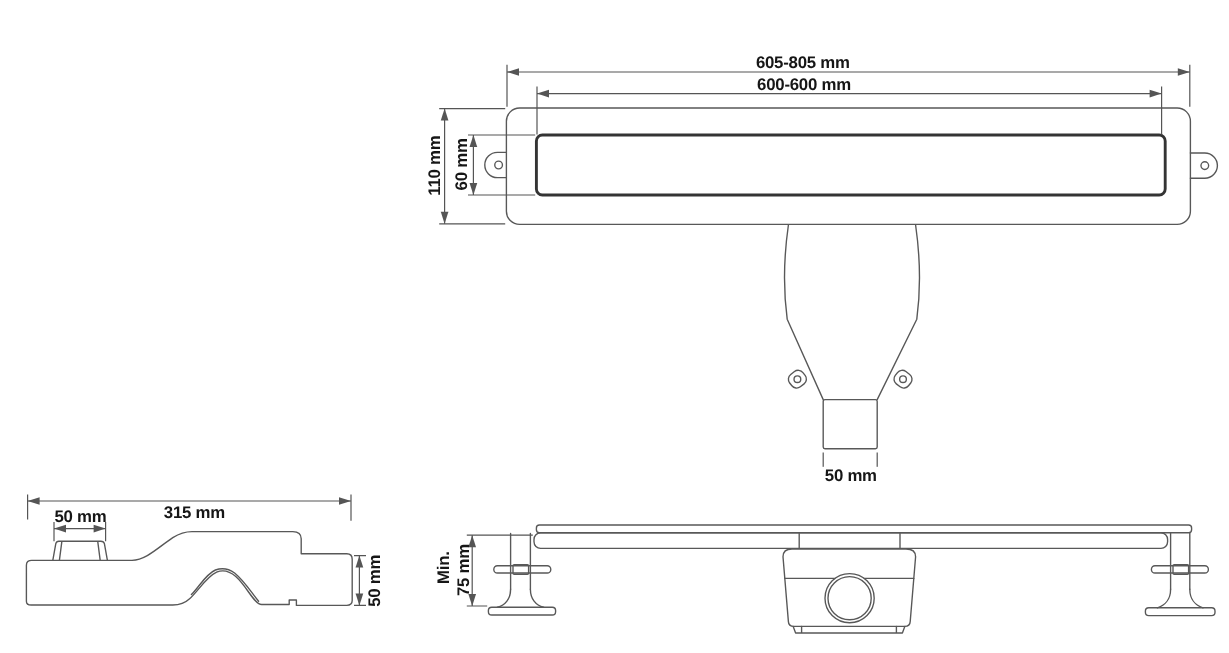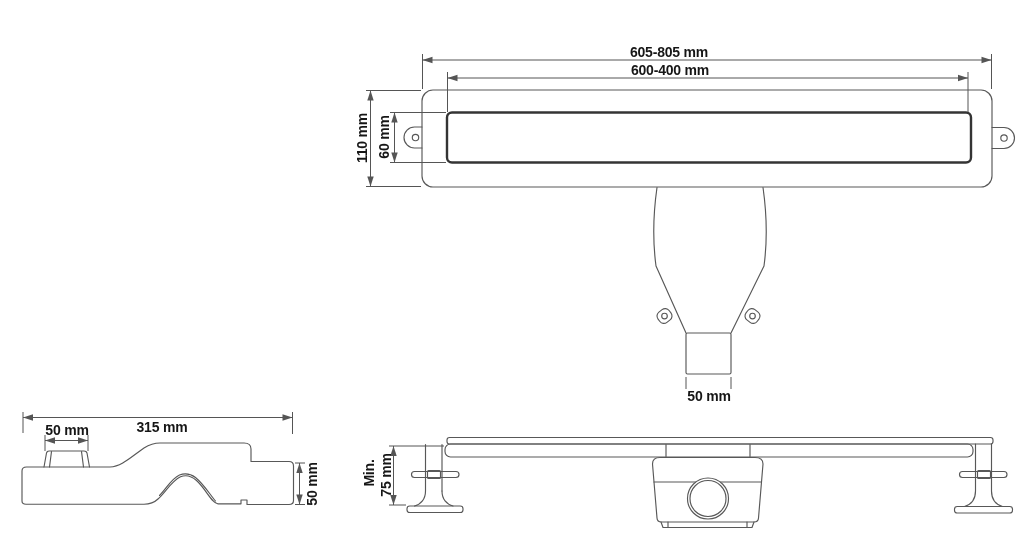--- a/index.html
+++ b/index.html
@@ -137,21 +137,21 @@
       <path class="s" d="M661,522 L663,527.5 L752,527.5 L754,522 M668,522 V527.5 M747,522 V527.5"></path>
 
       <g class="dim">
         <path d="M389,446 H444 M389,505 H406"></path>
         <line x1="393.5" y1="446" x2="393.5" y2="505" marker-start="url(#arr)" marker-end="url(#arr)"></line>
       </g>
     </g>
   </svg>
 
   <div class="lbl" style="left:669px;top:52px;">605-805 mm</div>
-  <div class="lbl" style="left:670px;top:70px;">600-400 mm</div>
+  <div class="lbl" style="left:670px;top:70px;">600-600 mm</div>
   <div class="lblv" style="left:362px;top:138px;">110 mm</div>
   <div class="lblv" style="left:384px;top:137px;">60 mm</div>
   <div class="lbl lbl-bg" style="left:709px;top:396px;">50 mm</div>
 
   <div class="lbl" style="left:162px;top:407px;margin-top:20px;">315 mm</div>
   <div class="lbl" style="left:67px;top:430px;">50 mm</div>
   <div class="lblv" style="left:312px;top:484px;">50 mm</div>
 
   <div class="lblv" style="left:369px;top:473px;">Min.</div>
   <div class="lblv" style="left:386px;top:475px;">75 mm</div>

